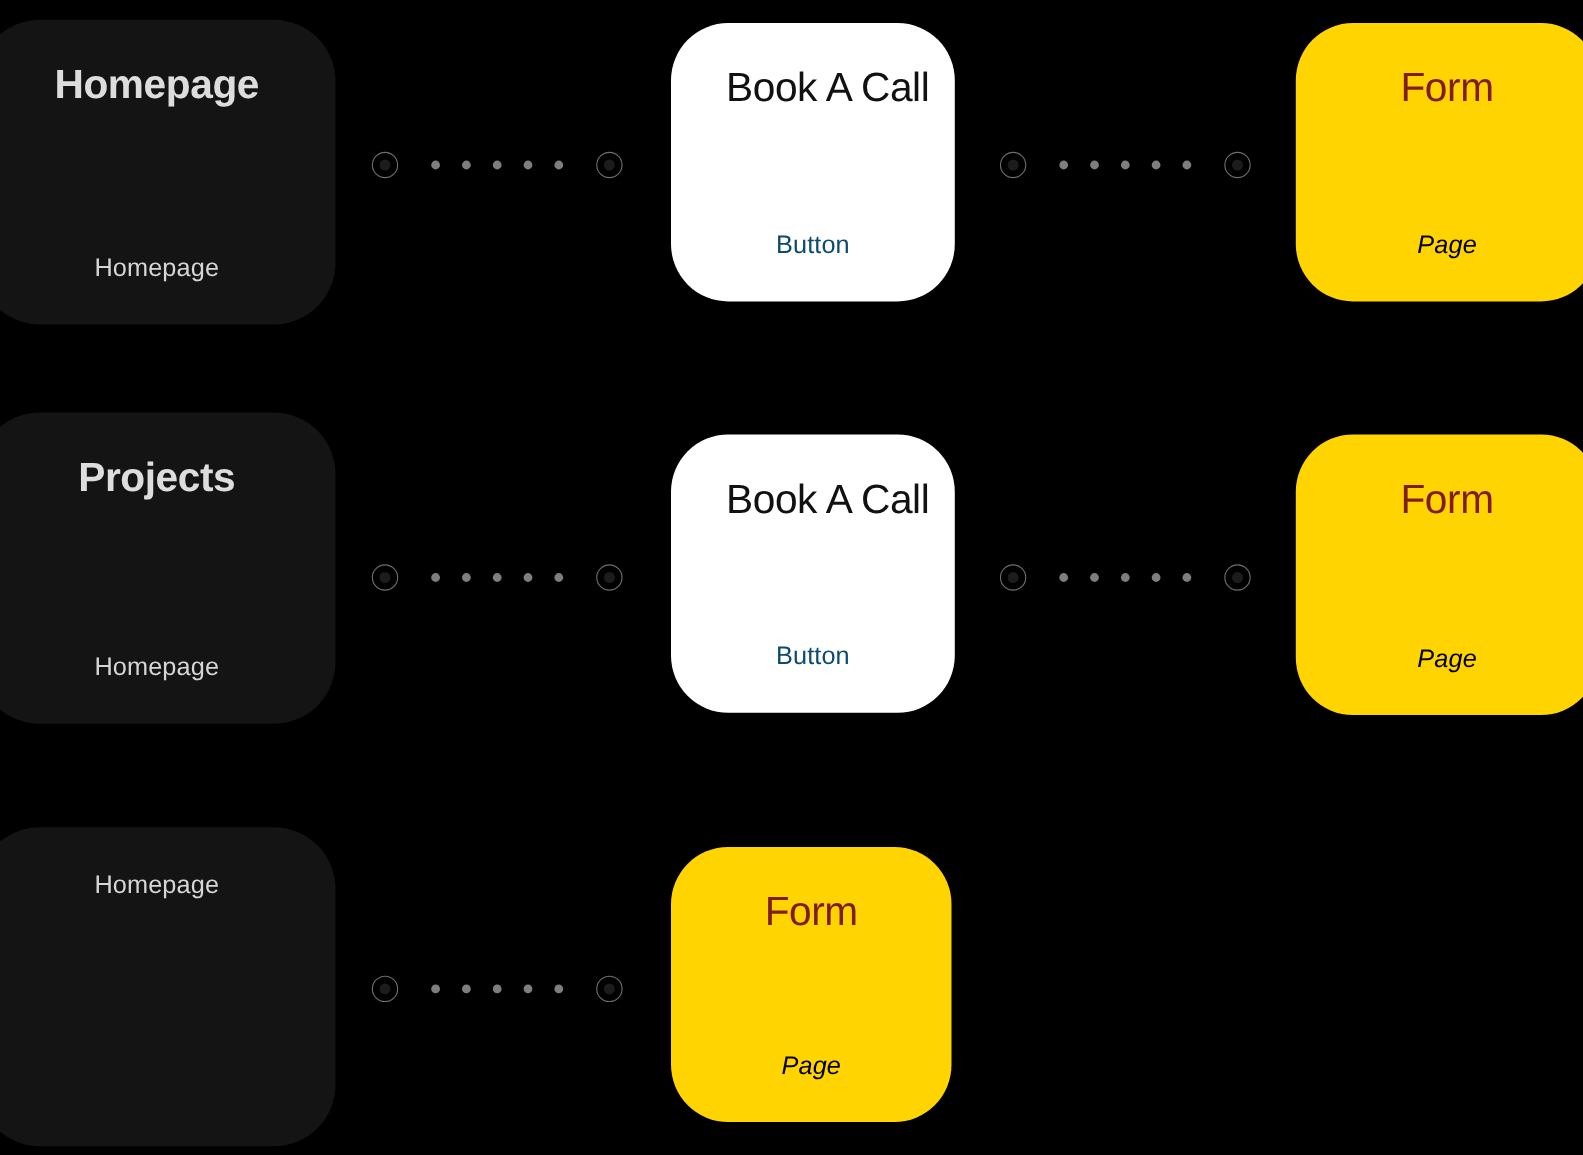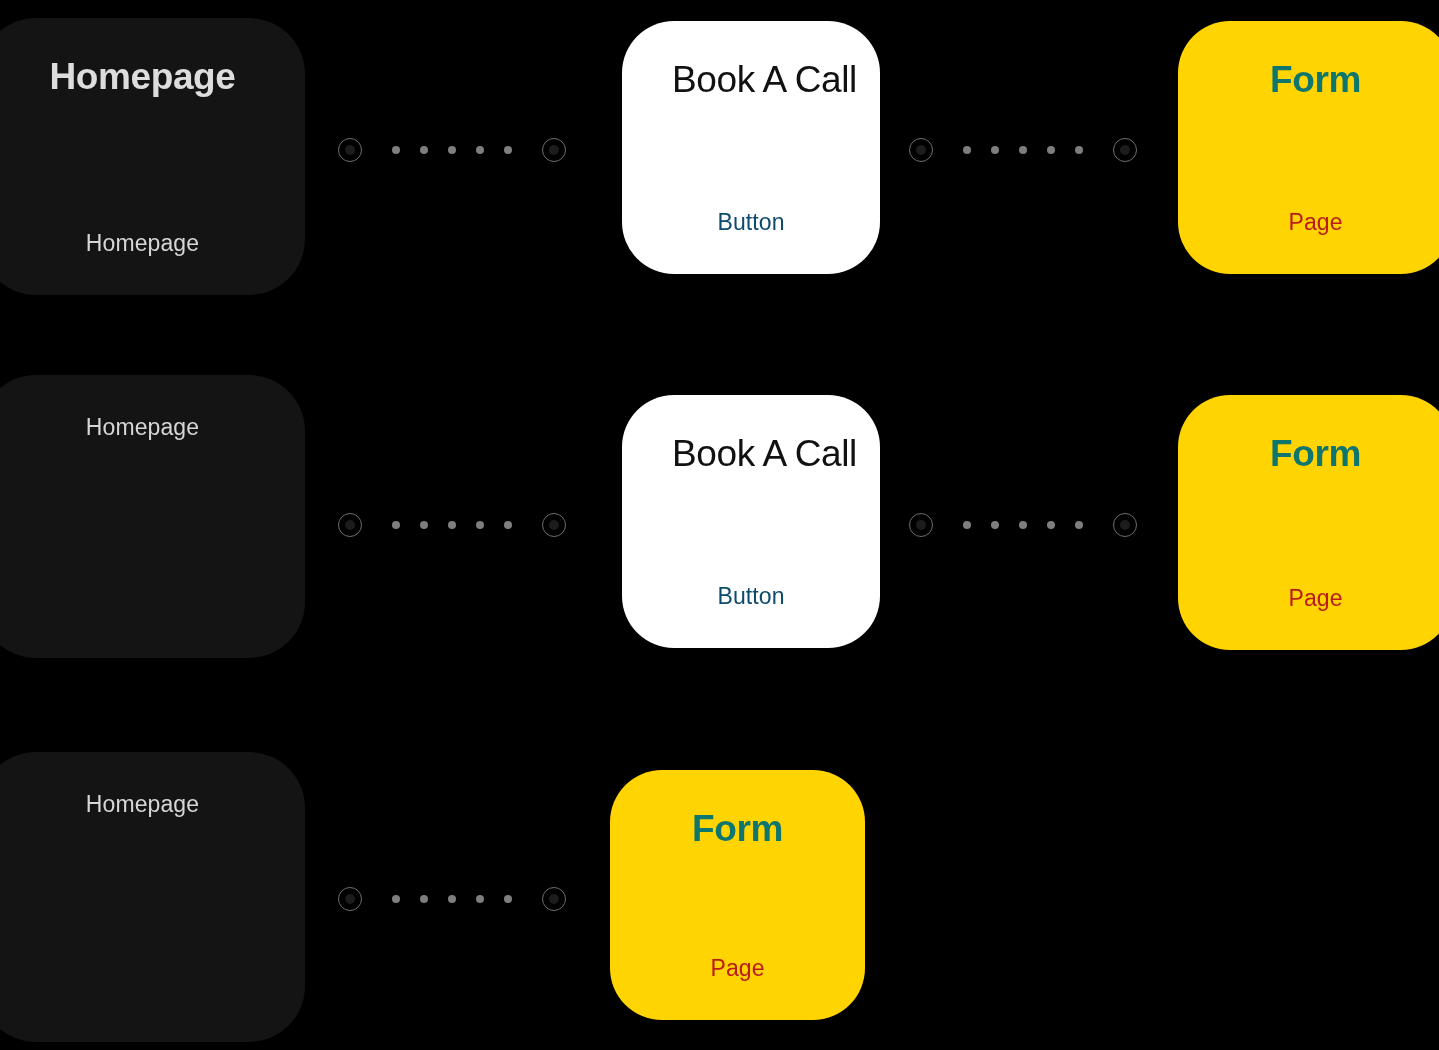--- a/index.html
+++ b/index.html
@@ -62,43 +62,43 @@
   }
   .card.dark .card-meta {
     color: #D6D6D6;
     font-weight: 400;
   }
 
   
   .card.light {
     background: #FFFFFF;
     border-radius: 52px;
-    margin-left: 12px;
   }
   .card.light .card-title {
     color: #111111;
     font-weight: 400;
   }
   .card.light .card-meta {
     color: #0c4a6e;
     font-weight: 400;
   }
 
   
   .card.accent {
     background: #FFD400;
     border-radius: 52px;
   }
   .card.accent .card-title {
-    color: #0f766e;
-    font-weight: 700;
+    color: #7f1d1d;
+    font-weight: 400;
   }
   .card.accent .card-meta {
-    color: #b91c1c;
-    font-weight: 400;
+    color: #000000;
+    font-weight: 400;
+    font-style: italic;
   }
 
   
   .connector {
     position: absolute;
     display: flex;
     align-items: center;
     justify-content: space-between;
     height: 26px;
   }
@@ -174,20 +174,21 @@
     </span>
     <span class="conn-end"></span>
   </div>
 
   <div class="card accent" style="left:1178px; top:21px; width:275px; height:253px;">
     <div class="card-title">Form</div>
     <div class="card-meta">Page</div>
   </div>
 
   <div class="card dark" style="left:-20px; top:375px; width:325px; height:283px;">
+    <div class="card-title">Projects</div>
     <div class="card-meta">Homepage</div>
   </div>
 
   <div class="connector" style="left:338px; top:512px; width:228px;">
     <span class="conn-end"></span>
     <span class="conn-dots">
       <span class="conn-dot"></span>
       <span class="conn-dot"></span>
       <span class="conn-dot"></span>
       <span class="conn-dot"></span>

